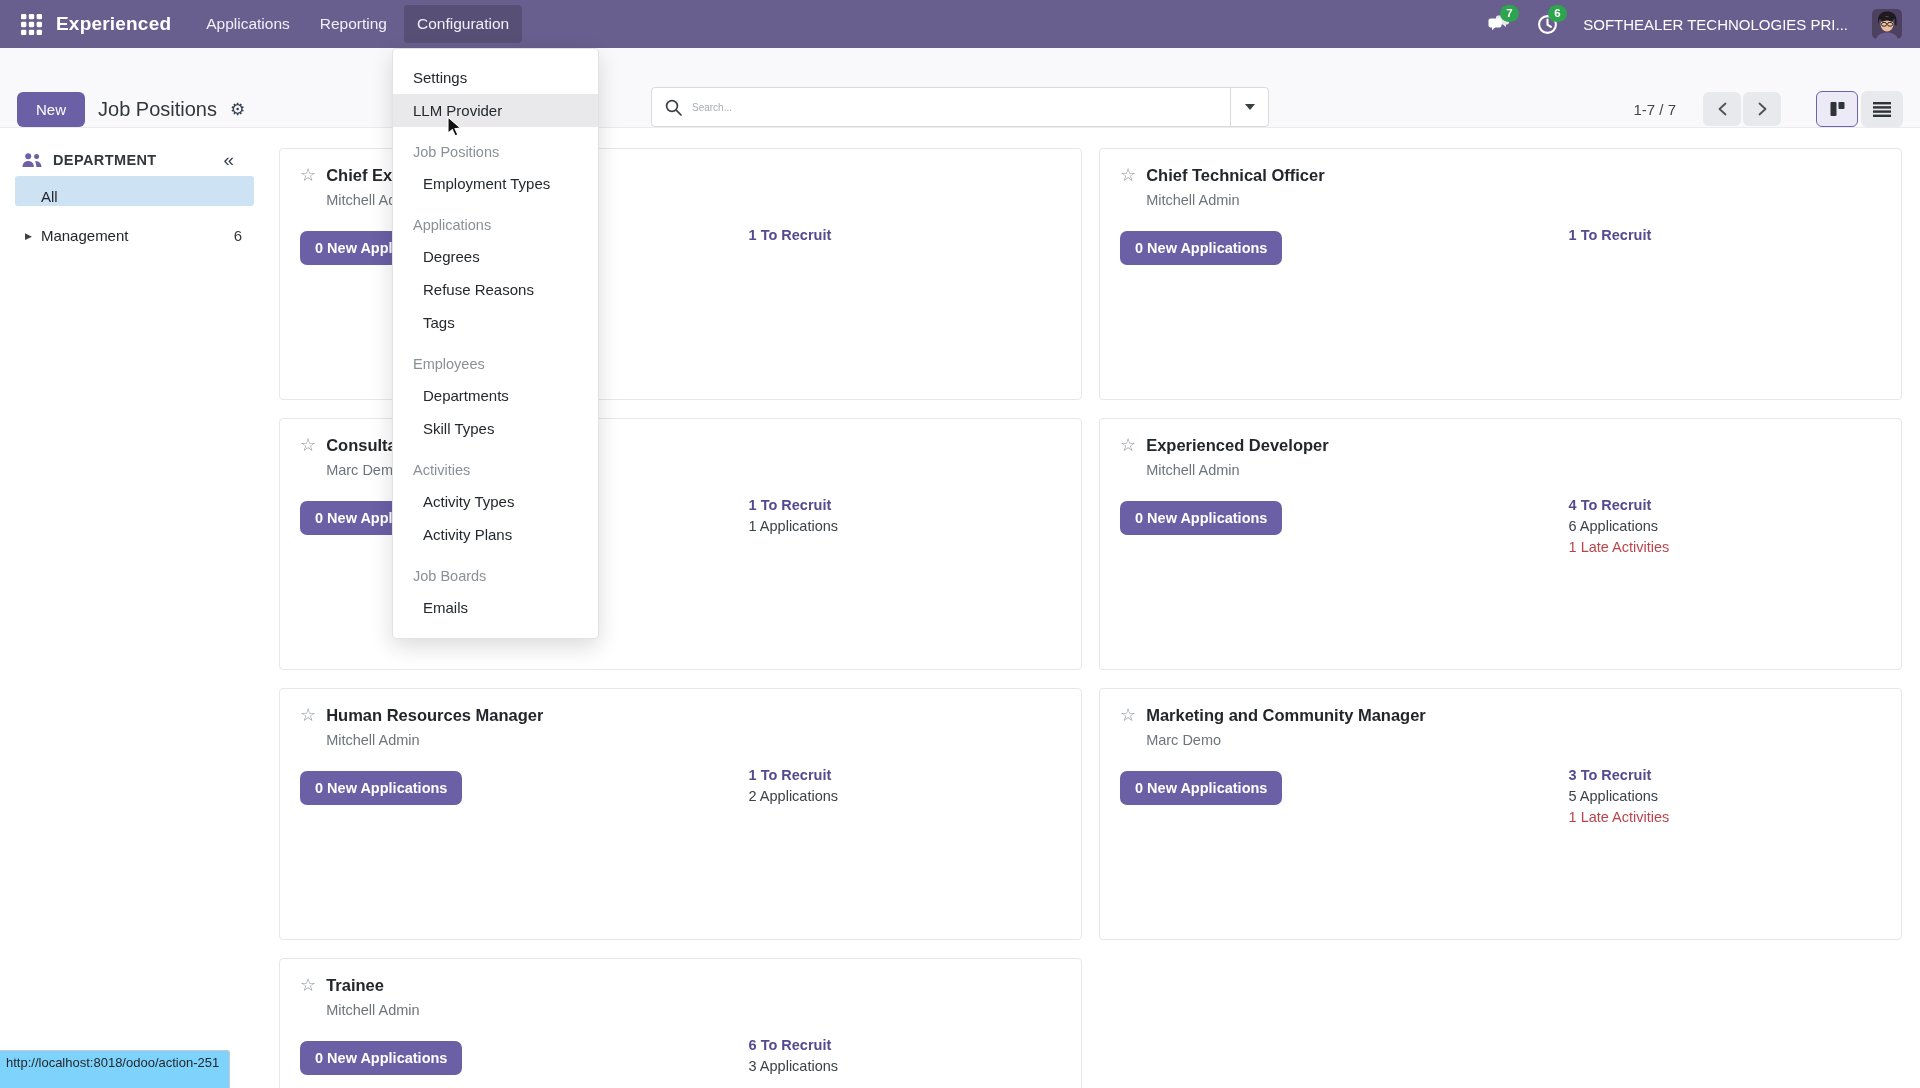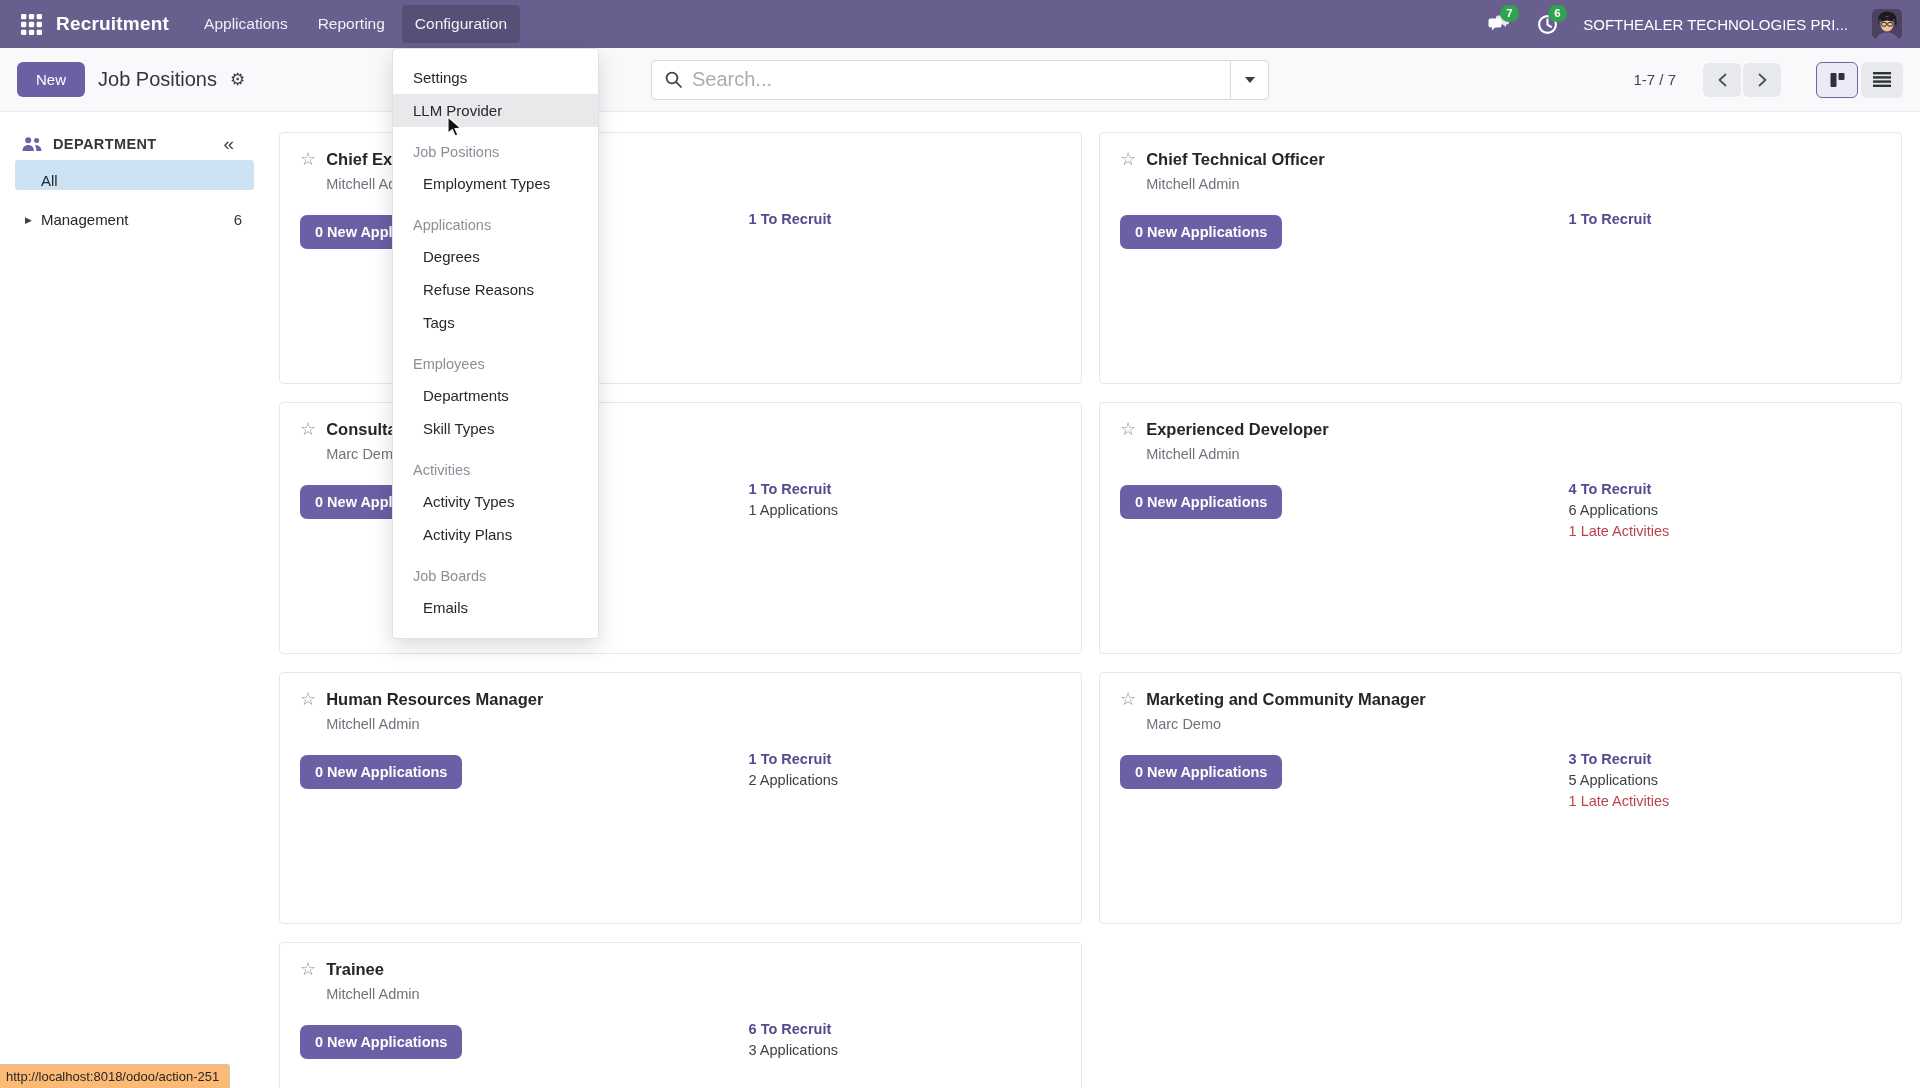--- a/index.html
+++ b/index.html
@@ -17,28 +17,28 @@
   .brand{font-size:19px;font-weight:700;margin-right:22px;letter-spacing:.2px;}
   .nav-item{font-size:15.5px;padding:10px 13px;border-radius:4px;color:#f1eff7;margin-right:4px;}
   .nav-item.active{background:rgba(0,0,0,.16);}
   .nav-right{margin-left:auto;display:flex;align-items:center;gap:24px;}
   .icon-wrap{position:relative;width:24px;height:22px;display:flex;align-items:center;justify-content:center;}
   .nav-badge{position:absolute;top:-8px;left:13px;background:var(--badge_green);color:#fff;font-size:11.5px;font-weight:700;padding:2px 6px;border-radius:9px;line-height:13px;}
   .company{font-size:15px;white-space:nowrap;}
   .avatar{width:30px;height:30px;border-radius:5px;overflow:hidden;display:block;}
 
   
-  .control-panel{height:64px;display:flex;align-items:center;padding:0 17px;background:#f9f9fb;border-bottom:1px solid #ebebee;}
+  .control-panel{height:80px;display:flex;align-items:flex-end;padding:0 17px;background:#f9f9fb;border-bottom:1px solid #ebebee;}
   .cp-left{display:flex;align-items:center;gap:13px;flex:1;min-width:0;}
   .btn-new{background:var(--primary);color:#fff;font-size:15px;font-weight:500;padding:9px 19px;border:none;border-radius:6px;cursor:pointer;font-family:inherit;}
   .cp-title{font-size:20px;color:#32373c;white-space:nowrap;}
   .gear{font-size:17px;color:#374151;line-height:1;}
   .search{width:618px;height:40px;background:#fff;border:1px solid #d8dade;border-radius:4px;display:flex;align-items:center;flex-shrink:0;}
   .search-icon{margin:0 10px 0 13px;display:flex;}
-  .search-input{flex:1;border:none;outline:none;font-size:20px;color:#4d7c0f;background:transparent;font-family:inherit;}
+  .search-input{flex:1;border:none;outline:none;font-size:10px;color:#4d7c0f;background:transparent;font-family:inherit;}
   .search-input::placeholder{color:#a8adb4;}
   .search-toggle{width:38px;height:100%;border-left:1px solid #d8dade;display:flex;align-items:center;justify-content:center;}
   .caret-down{width:0;height:0;border-left:5.5px solid transparent;border-right:5.5px solid transparent;border-top:6.5px solid #3a3f44;}
   .cp-right{flex:1;display:flex;align-items:center;justify-content:flex-end;gap:27px;}
   .pager-text{font-size:15px;color:#42474d;}
   .pager-btns{display:flex;gap:2px;}
   .pager-btn{width:38px;height:34px;background:#e8e9ec;border-radius:6px;display:flex;align-items:center;justify-content:center;border:none;cursor:pointer;}
   .switcher{display:flex;gap:3px;margin-left:8px;}
   .sw-btn{width:42px;height:36px;background:#e8e9ec;border-radius:6px;display:flex;align-items:center;justify-content:center;border:none;cursor:pointer;}
   .sw-btn.active{background:#eceaf6;border:1px solid #6f63a8;}
@@ -69,21 +69,21 @@
 
   
   .dropdown{position:absolute;top:48px;left:392px;width:207px;background:#fff;border:1px solid #e2e2e6;border-radius:4px;box-shadow:0 8px 22px rgba(0,0,0,.14);padding:12px 0 14px;z-index:50;}
   .dd-item{font-size:15px;color:#24292e;padding:0 20px;line-height:33px;cursor:pointer;white-space:nowrap;}
   .dd-item.sub{padding-left:30px;}
   .dd-item.hovered{background:#e9e9eb;}
   .dd-header{font-size:14.5px;color:#8a9097;padding:0 20px;line-height:30px;margin-top:10px;white-space:nowrap;}
 
   .cursor{position:absolute;left:447px;top:116px;z-index:60;pointer-events:none;}
 
-  .status-tooltip{position:absolute;left:0;bottom:0;background:#fdba74;border:1px solid #c9c9cc;border-left:none;border-bottom:none;padding:4px 10px 4px 6px;font-size:13px;color:#26282b;border-top-right-radius:3px;z-index:70;white-space:nowrap;}
+  .status-tooltip{position:absolute;left:0;bottom:0;background:#7dd3fc;border:1px solid #c9c9cc;border-left:none;border-bottom:none;padding:4px 10px 18px 6px;font-size:13px;color:#26282b;border-top-right-radius:3px;z-index:70;white-space:nowrap;}
 </style>
 </head>
 <body>
 
 <div class="screen">
 
   <header class="navbar">
     <div class="nav-left">
       <span class="apps-btn">
         <svg width="21" height="21" viewBox="0 0 18 18">
@@ -93,21 +93,21 @@
               <rect x="13.4" y="0" width="4.6" height="4.6" rx="1"></rect>
             <rect x="0" y="6.7" width="4.6" height="4.6" rx="1"></rect>
               <rect x="6.7" y="6.7" width="4.6" height="4.6" rx="1"></rect>
               <rect x="13.4" y="6.7" width="4.6" height="4.6" rx="1"></rect>
             <rect x="0" y="13.4" width="4.6" height="4.6" rx="1"></rect>
               <rect x="6.7" y="13.4" width="4.6" height="4.6" rx="1"></rect>
               <rect x="13.4" y="13.4" width="4.6" height="4.6" rx="1"></rect>
           </g>
         </svg>
       </span>
-      <span class="brand">Recruitment</span>
+      <span class="brand">Experienced</span>
       <nav style="display:flex;align-items:center;">
           <div class="nav-item">Applications</div>
           <div class="nav-item">Reporting</div>
           <div class="nav-item active">Configuration</div>
         </nav>
     </div>
     <div class="nav-right">
       <span class="icon-wrap">
         <svg width="23" height="20" viewBox="0 0 23 20">
           <path d="M10 1.5h9a2 2 0 0 1 2 2v5a2 2 0 0 1-2 2h-1v2.6l-3.2-2.6H10a2 2 0 0 1-2-2v-5a2 2 0 0 1 2-2z" fill="#fff" opacity=".85"></path>

